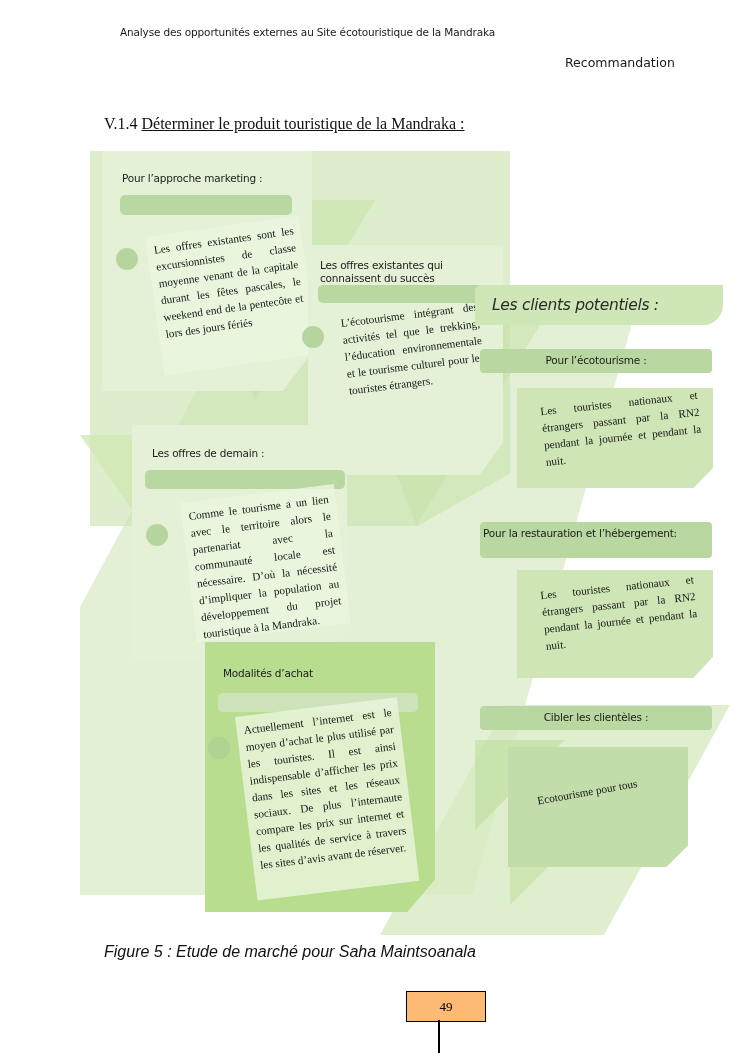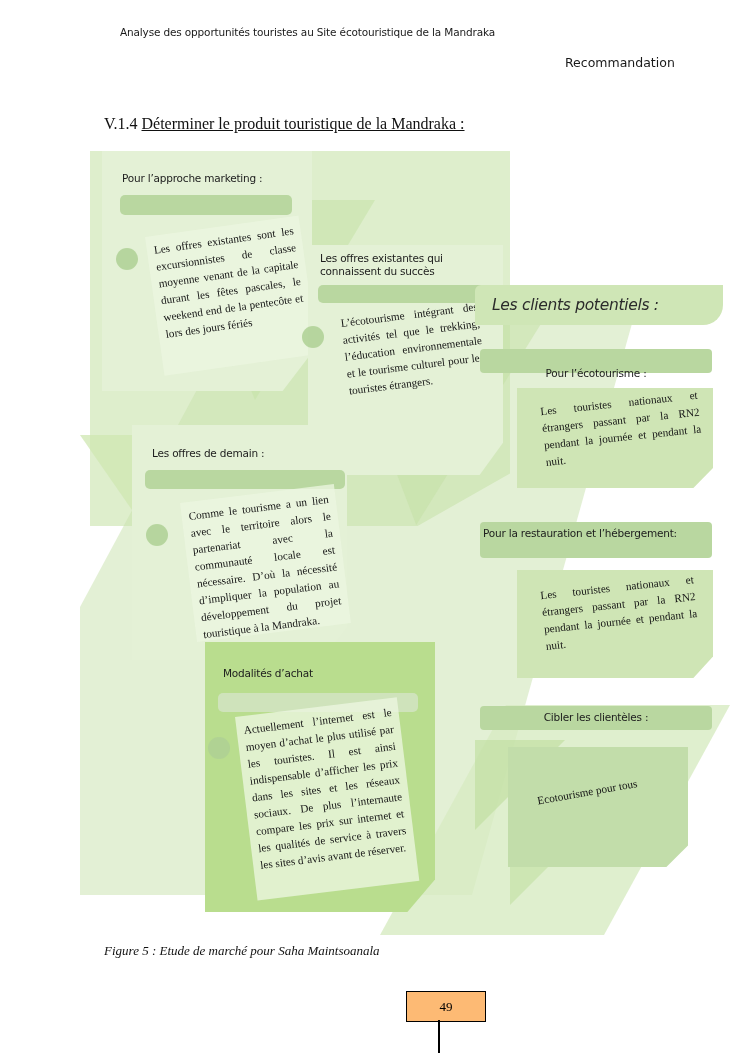--- a/index.html
+++ b/index.html
@@ -123,23 +123,23 @@
     text-justify: inter-word;
     padding: 6px 7px;
   }
   .note.sheet { background: rgba(236,246,224,0.78); }
 
   
   .caption {
     position: absolute;
     left: 104px;
     top: 943px;
-    font-family: Liberation Serif, serif;
+    font-family: Liberation Sans, sans-serif;
     font-style: italic;
-    font-size: 13px;
+    font-size: 16px;
     color: #111;
     white-space: nowrap;
   }
 
   
   .page-box {
     position: absolute;
     left: 400px;
     top: 991px;
     width: 78px;
@@ -159,21 +159,21 @@
     left: 438px;
     top: 1020px;
     width: 2.4px;
     height: 33px;
     background: #000;
   }
 </style>
 </head>
 <body>
 
-<div class="doc-header">Analyse des opportunités touristes au Site écotouristique de la Mandraka</div>
+<div class="doc-header">Analyse des opportunités externes au Site écotouristique de la Mandraka</div>
 <div class="doc-subheader">Recommandation</div>
 
 <div class="section-heading">
   <span class="num">V.1.4</span><span class="ttl">Déterminer le produit touristique de la Mandraka :</span>
 </div>
 
 <div class="figure">
 
   <div class="shape" style="left:10px; top:6px; width:420px; height:375px; background:#d3e8bb; opacity:.75;
               clip-path: polygon(0 0, 100% 0, 100% 86%, 78% 100%, 0 100%);"></div>
@@ -203,21 +203,21 @@
   <div class="panel-bg pale" style="left:22px; top:6px; width:210px; height:240px;
               clip-path: polygon(0 0, 100% 0, 100% 84%, 86% 100%, 0 100%);"></div>
   <div class="hdr-label" style="left:42px; top:27px; width:180px;">Pour l’approche marketing :</div>
   <div class="hdr-bar" style="left:40px; top:50px; width:172px; height:20px;"></div>
   <div class="dot" style="left:36px; top:103px;"></div>
   <div class="note sheet" style="left:65px; top:92px; width:155px; height:140px;
               transform: rotate(-8deg); transform-origin: 0 0;">Les offres existantes sont les excursionnistes de classe moyenne venant de la capitale durant les fêtes pascales, le weekend end de la pentecôte et lors des jours fériés</div>
 
   <div class="panel-bg pale" style="left:228px; top:100px; width:195px; height:230px;
               clip-path: polygon(0 0, 100% 0, 100% 86%, 88% 100%, 0 100%);"></div>
-  <div class="hdr-label" style="left:240px; top:107px; width:160px;">Les offres existantes qui connaissent du succès</div>
+  <div class="hdr-label" style="left:240px; top:114px; width:160px;">Les offres existantes qui connaissent du succès</div>
   <div class="hdr-bar" style="left:238px; top:140px; width:175px; height:18px;"></div>
   <div class="dot" style="left:222px; top:181px;"></div>
   <div class="note" style="left:252px; top:165px; width:152px; height:120px;
               transform: rotate(-7deg); transform-origin: 0 0;">L’écotourisme intégrant des activités tel que le trekking, l’éducation environnementale et le tourisme culturel pour les touristes étrangers.</div>
 
   <div class="panel-bg pale" style="left:52px; top:280px; width:215px; height:235px;
               clip-path: polygon(0 0, 100% 0, 100% 86%, 88% 100%, 0 100%);"></div>
   <div class="hdr-label" style="left:72px; top:302px; width:180px;">Les offres de demain :</div>
   <div class="hdr-bar" style="left:65px; top:325px; width:200px; height:19px;"></div>
   <div class="dot" style="left:66px; top:379px;"></div>
@@ -231,21 +231,21 @@
   <div class="dot" style="left:128px; top:592px;"></div>
   <div class="note sheet" style="left:155px; top:572px; width:163px; height:185px;
               transform: rotate(-7deg); transform-origin: 0 0;">Actuellement l’internet est le moyen d’achat le plus utilisé par les touristes. Il est ainsi indispensable d’afficher les prix dans les sites et les réseaux sociaux. De plus l’internaute compare les prix sur internet et les qualités de service à travers les sites d’avis avant de réserver.</div>
 
   <div class="panel-bg mid" style="left:395px; top:140px; width:248px; height:40px;
               border-top-left-radius:6px; border-bottom-right-radius:20px;
               background:#cfe6b6;"></div>
   <div class="big-title" style="left:412px; top:151px;">Les clients potentiels :</div>
 
   <div class="hdr-bar" style="left:400px; top:204px; width:232px; height:24px; border-radius:4px;"></div>
-  <div class="hdr-label center" style="left:400px; top:222px; width:232px;">Pour l’écotourisme :</div>
+  <div class="hdr-label center" style="left:400px; top:209px; width:232px;">Pour l’écotourisme :</div>
   <div class="panel-bg" style="left:437px; top:243px; width:196px; height:100px;
               background:#cfe5b5;
               clip-path: polygon(0 0, 100% 0, 100% 80%, 90% 100%, 0 100%);"></div>
   <div class="note" style="left:452px; top:253px; width:172px; height:86px;
               transform: rotate(-6deg); transform-origin: 0 0;">Les touristes nationaux et étrangers passant par la RN2 pendant la journée et pendant la nuit.</div>
 
   <div class="hdr-bar" style="left:400px; top:377px; width:232px; height:36px; border-radius:4px;"></div>
   <div class="hdr-label center" style="left:400px; top:382px; width:200px;">Pour la restauration et l’hébergement:</div>
   <div class="panel-bg" style="left:437px; top:425px; width:196px; height:108px;
               background:#cfe5b5;

